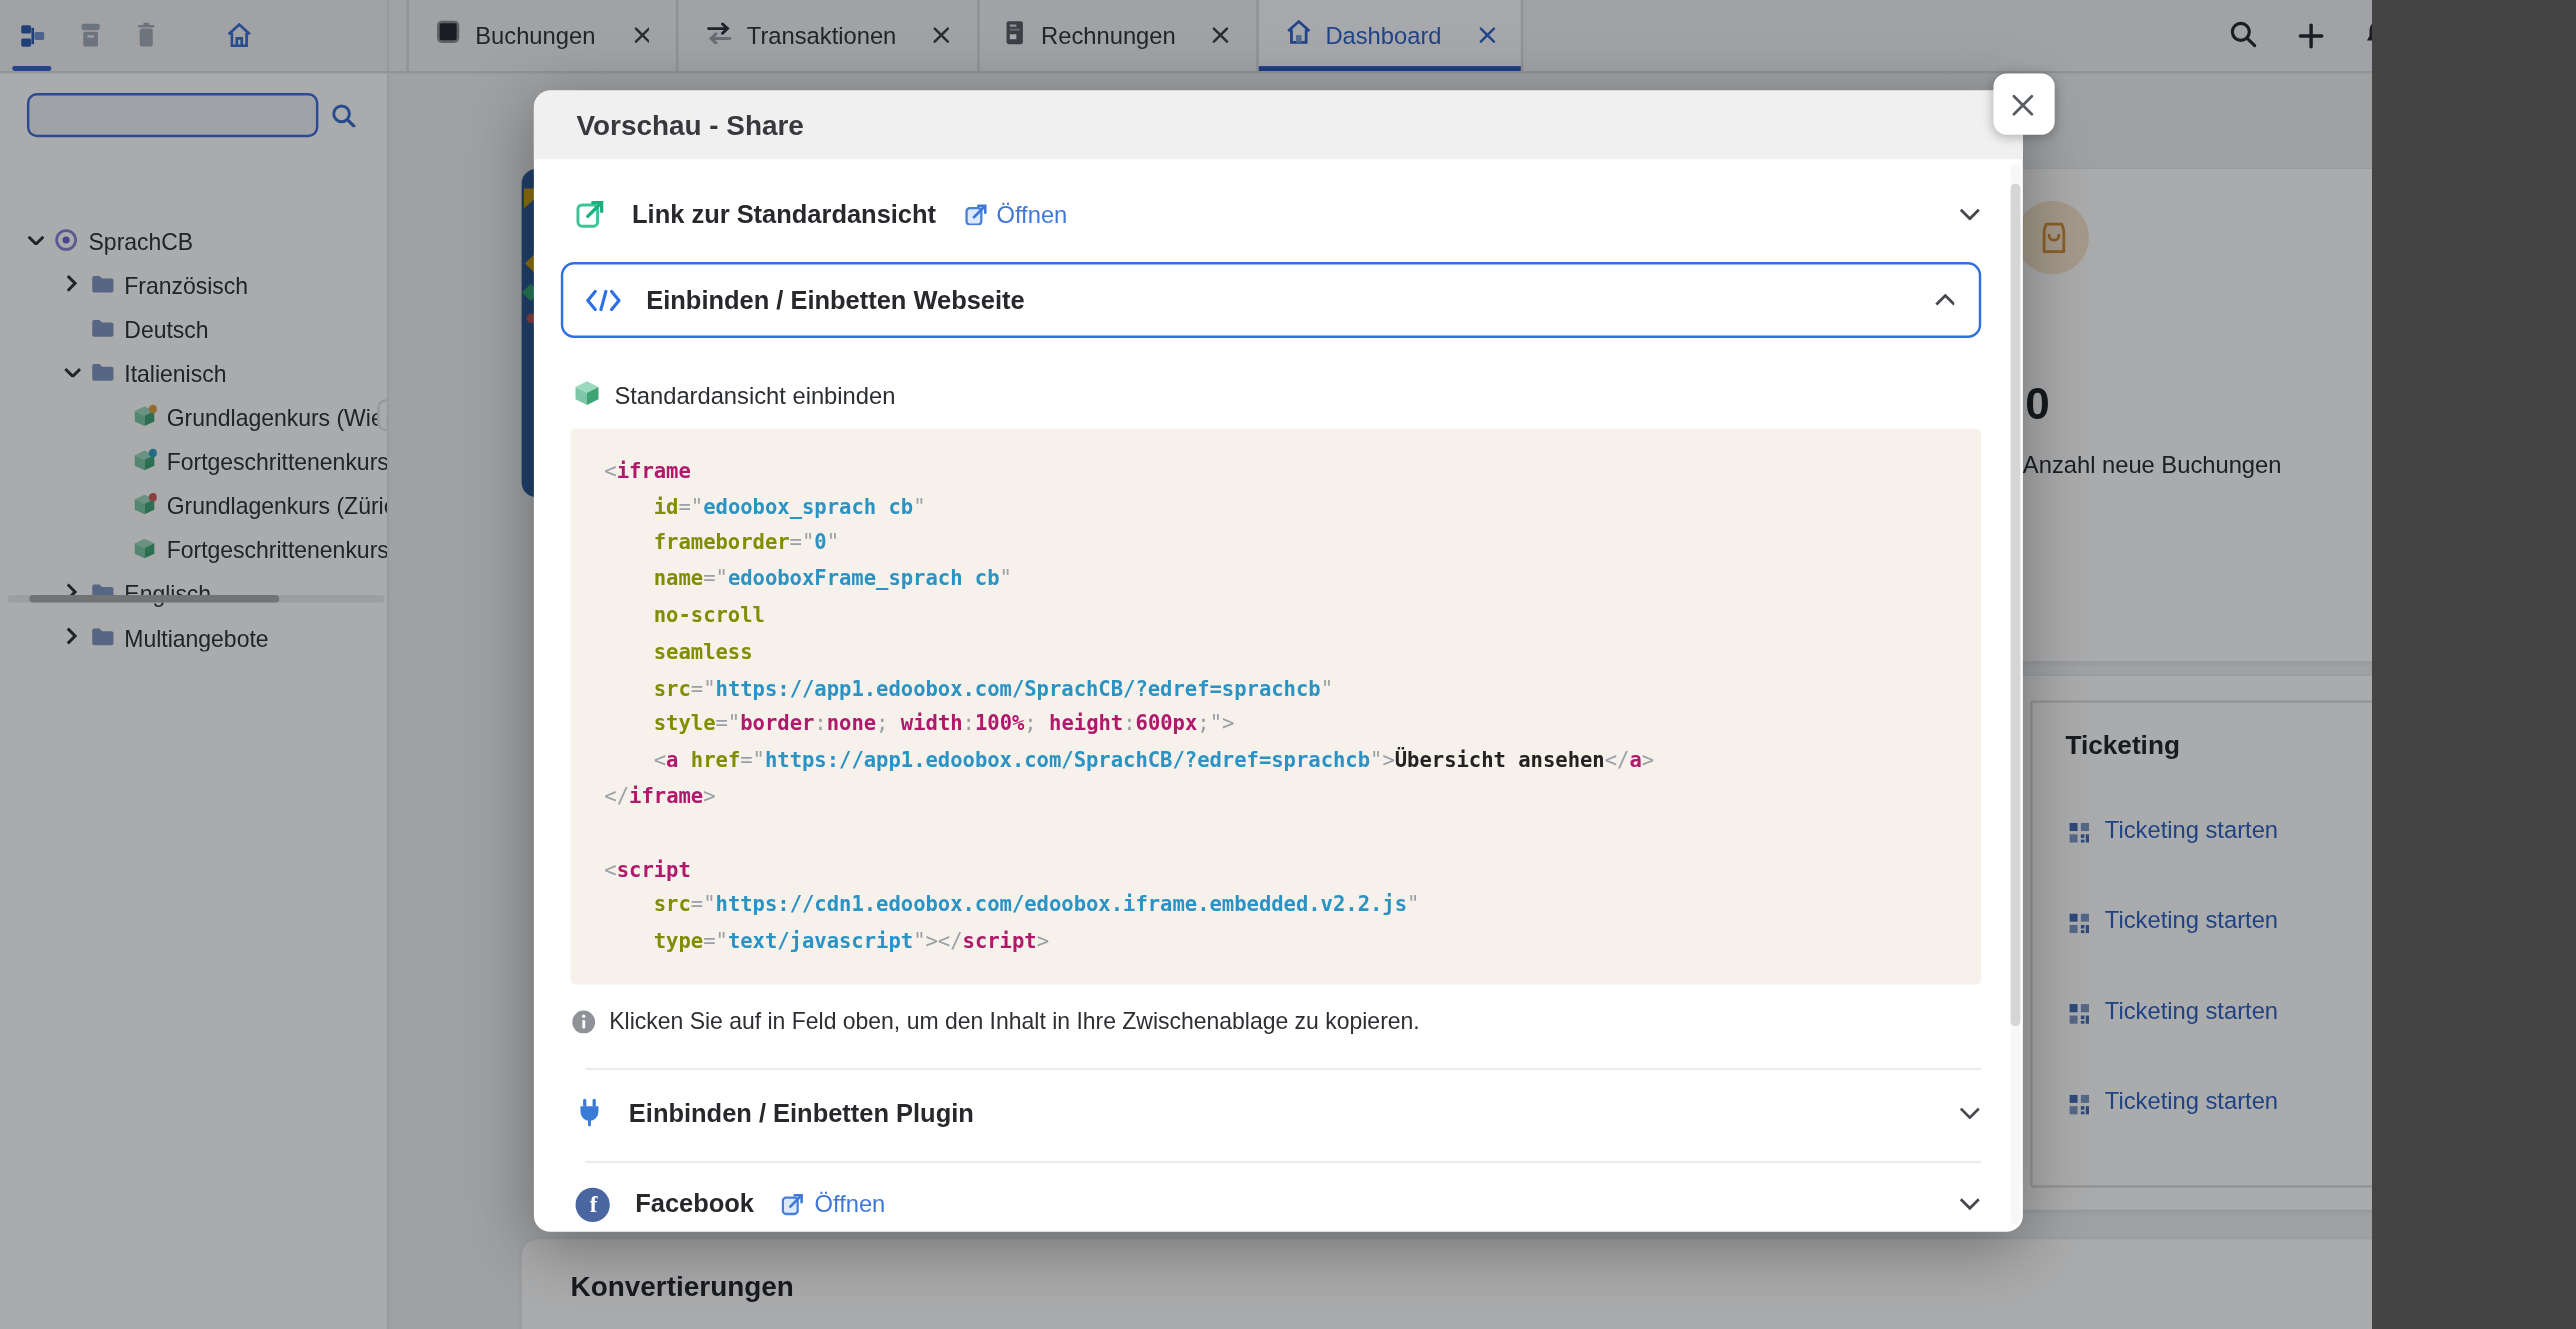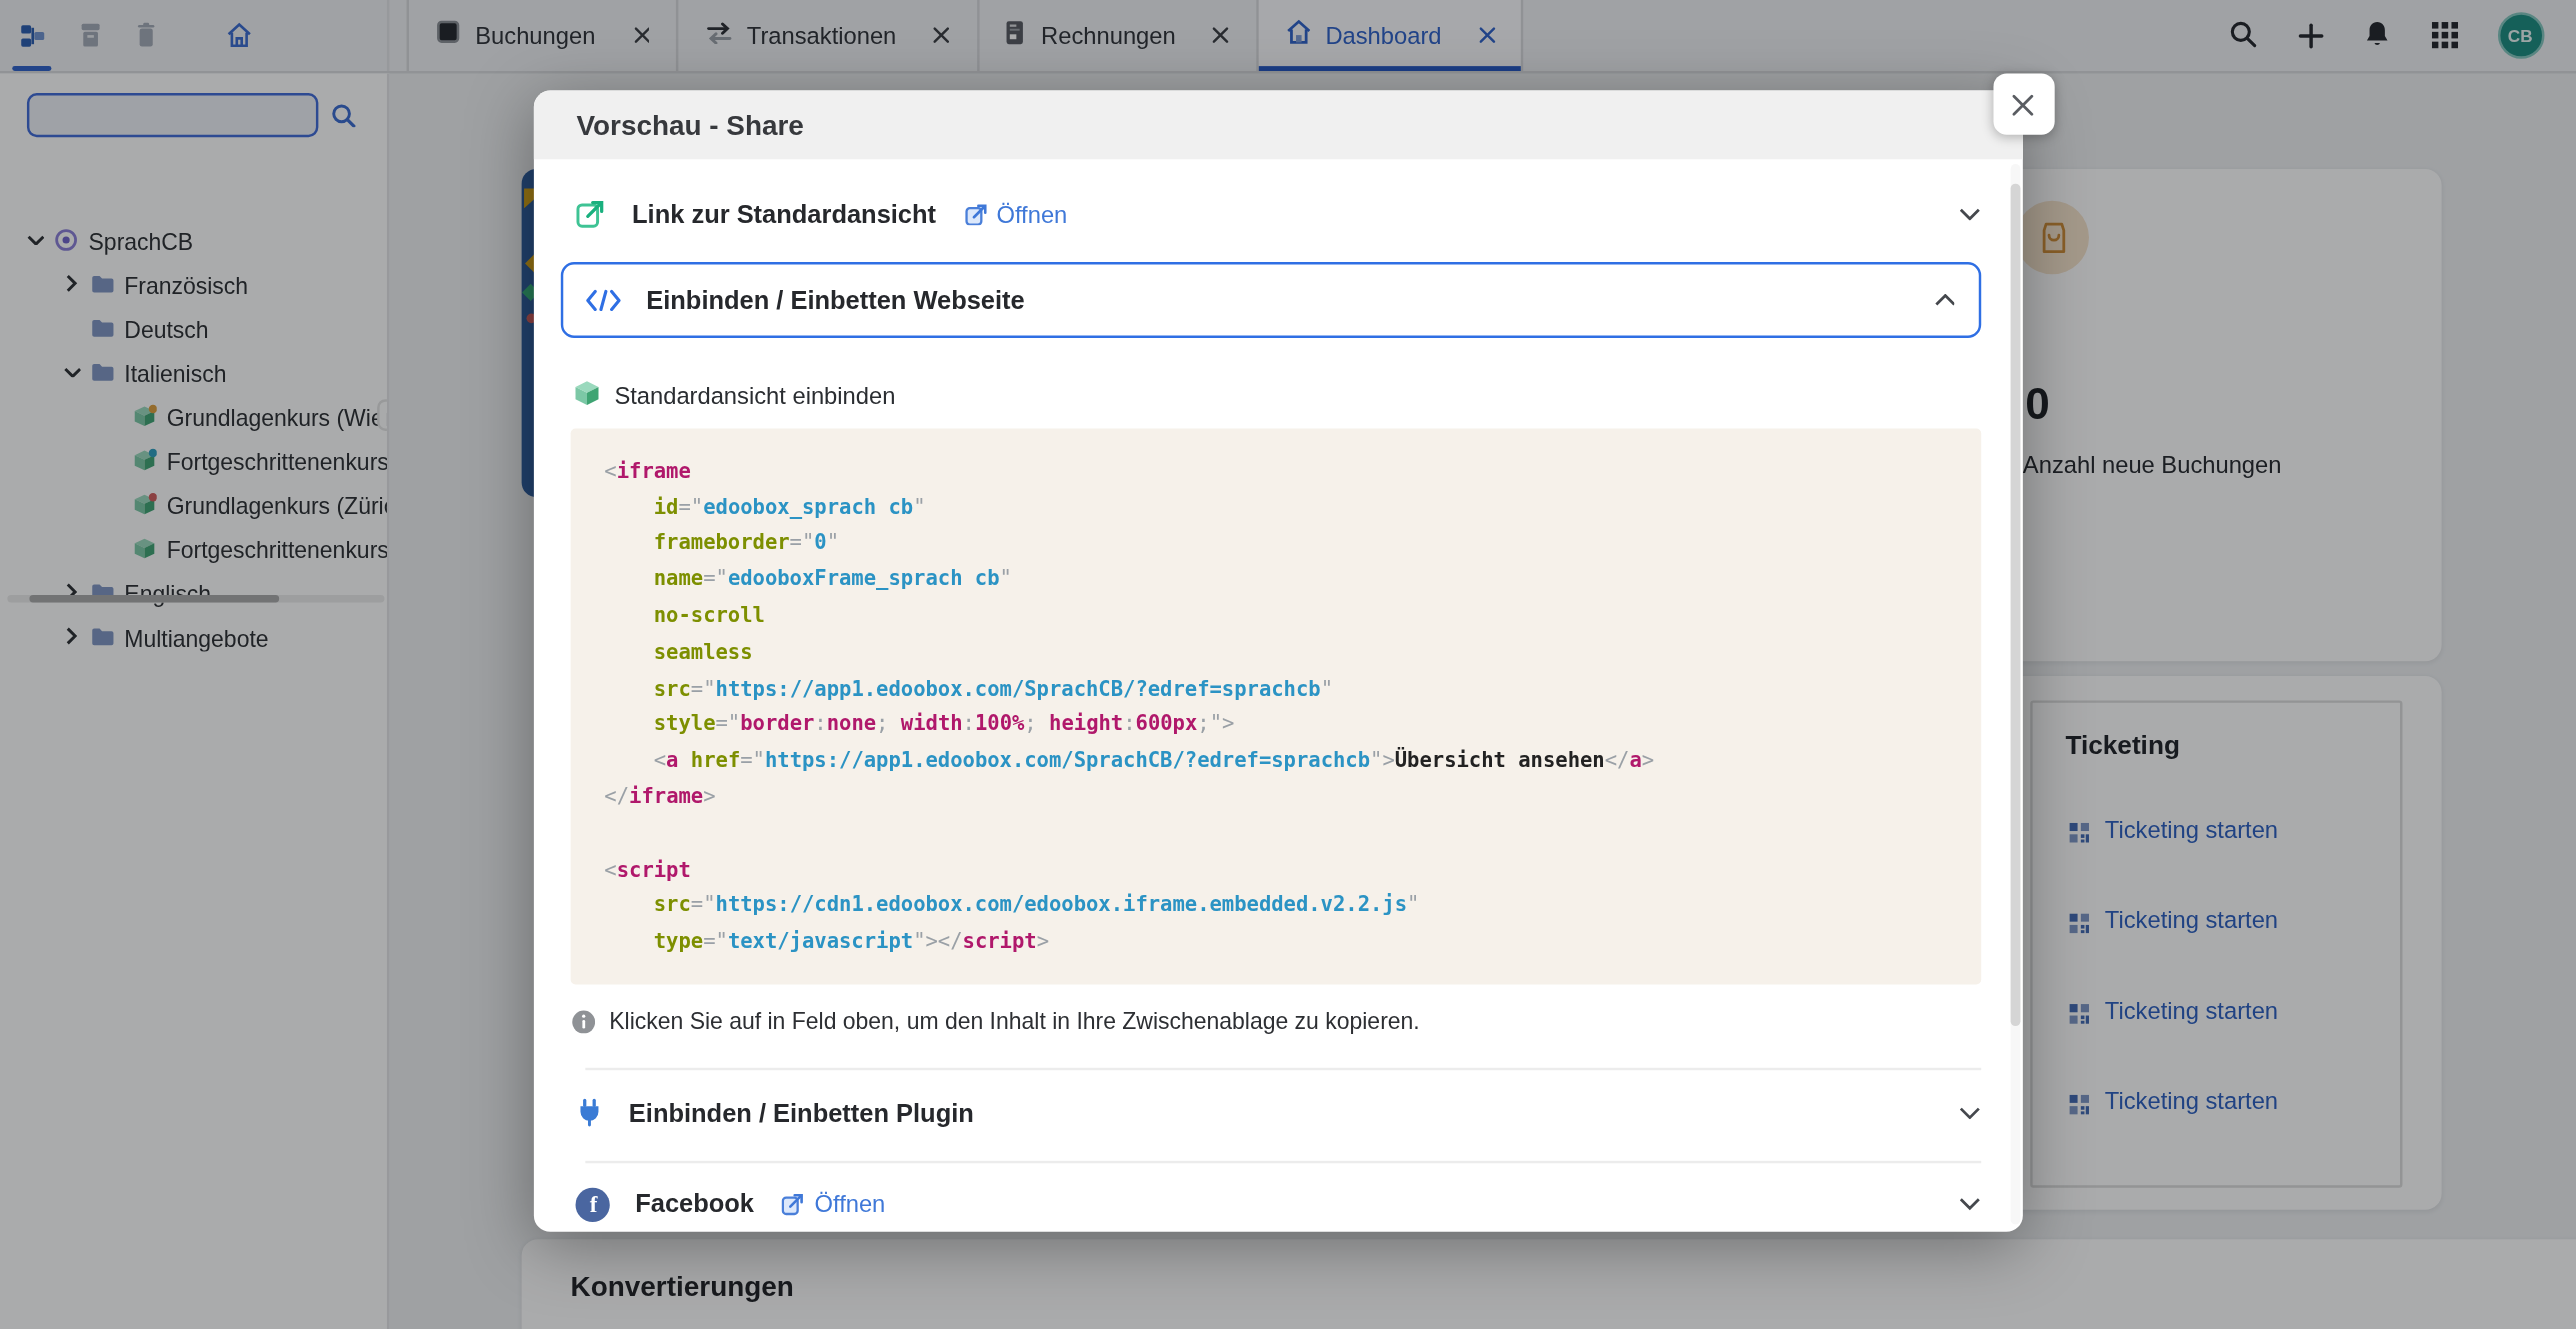--- a/index.html
+++ b/index.html
@@ -1,17 +1,17 @@
 <!DOCTYPE html>
 <html style="--accent: #2f6fe4; --link: #3f78d8; --c-tag: #b0186b; --c-attr: #7d8f00; --c-val: #2b93c4;font-size:10.7px"><head>
 <meta charset="utf-8">
 <style>
   html,body{margin:0;padding:0;background:#444;}
   *{box-sizing:border-box;}
-  #stage{width:2576px;height:1330px;overflow:hidden;position:relative;background:#666;}
+  #stage{width:2372px;height:1330px;overflow:hidden;position:relative;background:#666;}
   #app{width:1052px;height:543px;position:relative;transform:scale(2.44898);transform-origin:0 0;
        font-family:"Liberation Sans",sans-serif;background:#eef0f2;overflow:hidden;}
 
   
   .topbar{position:absolute;left:0;top:0;width:1052px;height:29.5px;background:#f0f1f4;border-bottom:0.7px solid #d9dadd;display:flex;align-items:stretch;z-index:1;}
   .nav-icons{width:159px;display:flex;align-items:center;gap:10.7px;padding-left:8px;position:relative;background:#f0f1f4;border-right:0.7px solid #e2e3e6;}
   .nav-ic{width:12px;height:12px;display:flex;align-items:center;justify-content:center;}
   .nav-underline{position:absolute;left:4.7px;bottom:0;width:16px;height:2px;background:#2f62c9;border-radius:1.3px;}
   .nav-icons .sp{width:5.4px;}
   .tabs{display:flex;align-items:stretch;margin-left:7.4px;}

